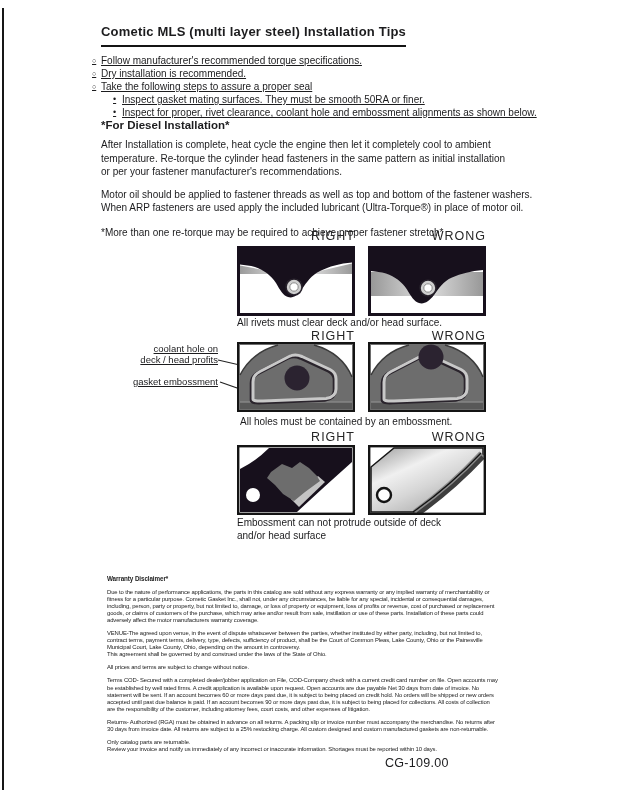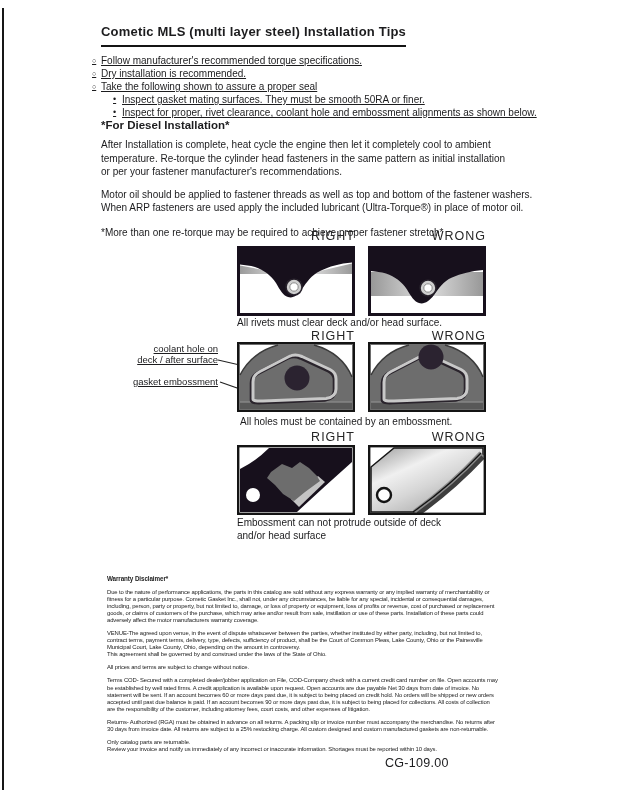--- a/index.html
+++ b/index.html
@@ -55,21 +55,21 @@
       <div class="tip-row">
         <span class="mk">○</span>
         <span>Follow manufacturer's recommended torque specifications.</span>
       </div>
       <div class="tip-row">
         <span class="mk">○</span>
         <span>Dry installation is recommended.</span>
       </div>
       <div class="tip-row">
         <span class="mk">○</span>
-        <span>Take the following shown to assure a proper seal</span>
+        <span>Take the following steps to assure a proper seal</span>
       </div>
       <div class="sub-list">
         <div class="tip-row sub-row">
           <span class="mk">•</span>
           <span>Inspect gasket mating surfaces.  They must be smooth 50RA or finer.</span>
         </div>
         <div class="tip-row sub-row">
           <span class="mk">•</span>
           <span>Inspect for proper, rivet clearance, coolant hole and embossment alignments as shown below.</span>
         </div>
@@ -130,21 +130,21 @@
     <rect x="1.5" y="1.5" width="115" height="67" fill="none" stroke="#17101c" stroke-width="3"></rect>
   </svg>
 
   <div class="fig-caption" style="left:237px;top:317px">All rivets must clear deck and/or head surface.</div>
 
   <div class="fig-label" style="left:237px;top:329px">RIGHT</div>
   <div class="fig-label" style="left:368px;top:329px">WRONG</div>
 
   <div class="callout" style="top:343px">
     <div>coolant hole on</div>
-    <div>deck / after surface</div>
+    <div>deck / head profits</div>
   </div>
   <div class="callout" style="top:376px">gasket embossment</div>
 
   <svg class="leader-svg" viewBox="0 0 86 56">
     <line x1="2" y1="16" x2="80" y2="34" stroke="#222222" stroke-width="1.1"></line>
     <line x1="4" y1="38" x2="44" y2="52" stroke="#222222" stroke-width="1.1"></line>
   </svg>
 
   <svg class="panel" style="left:237px;top:342px" viewBox="0 0 118 70">
     <rect x="0" y="0" width="118" height="70" fill="#6d6d6d"></rect>

